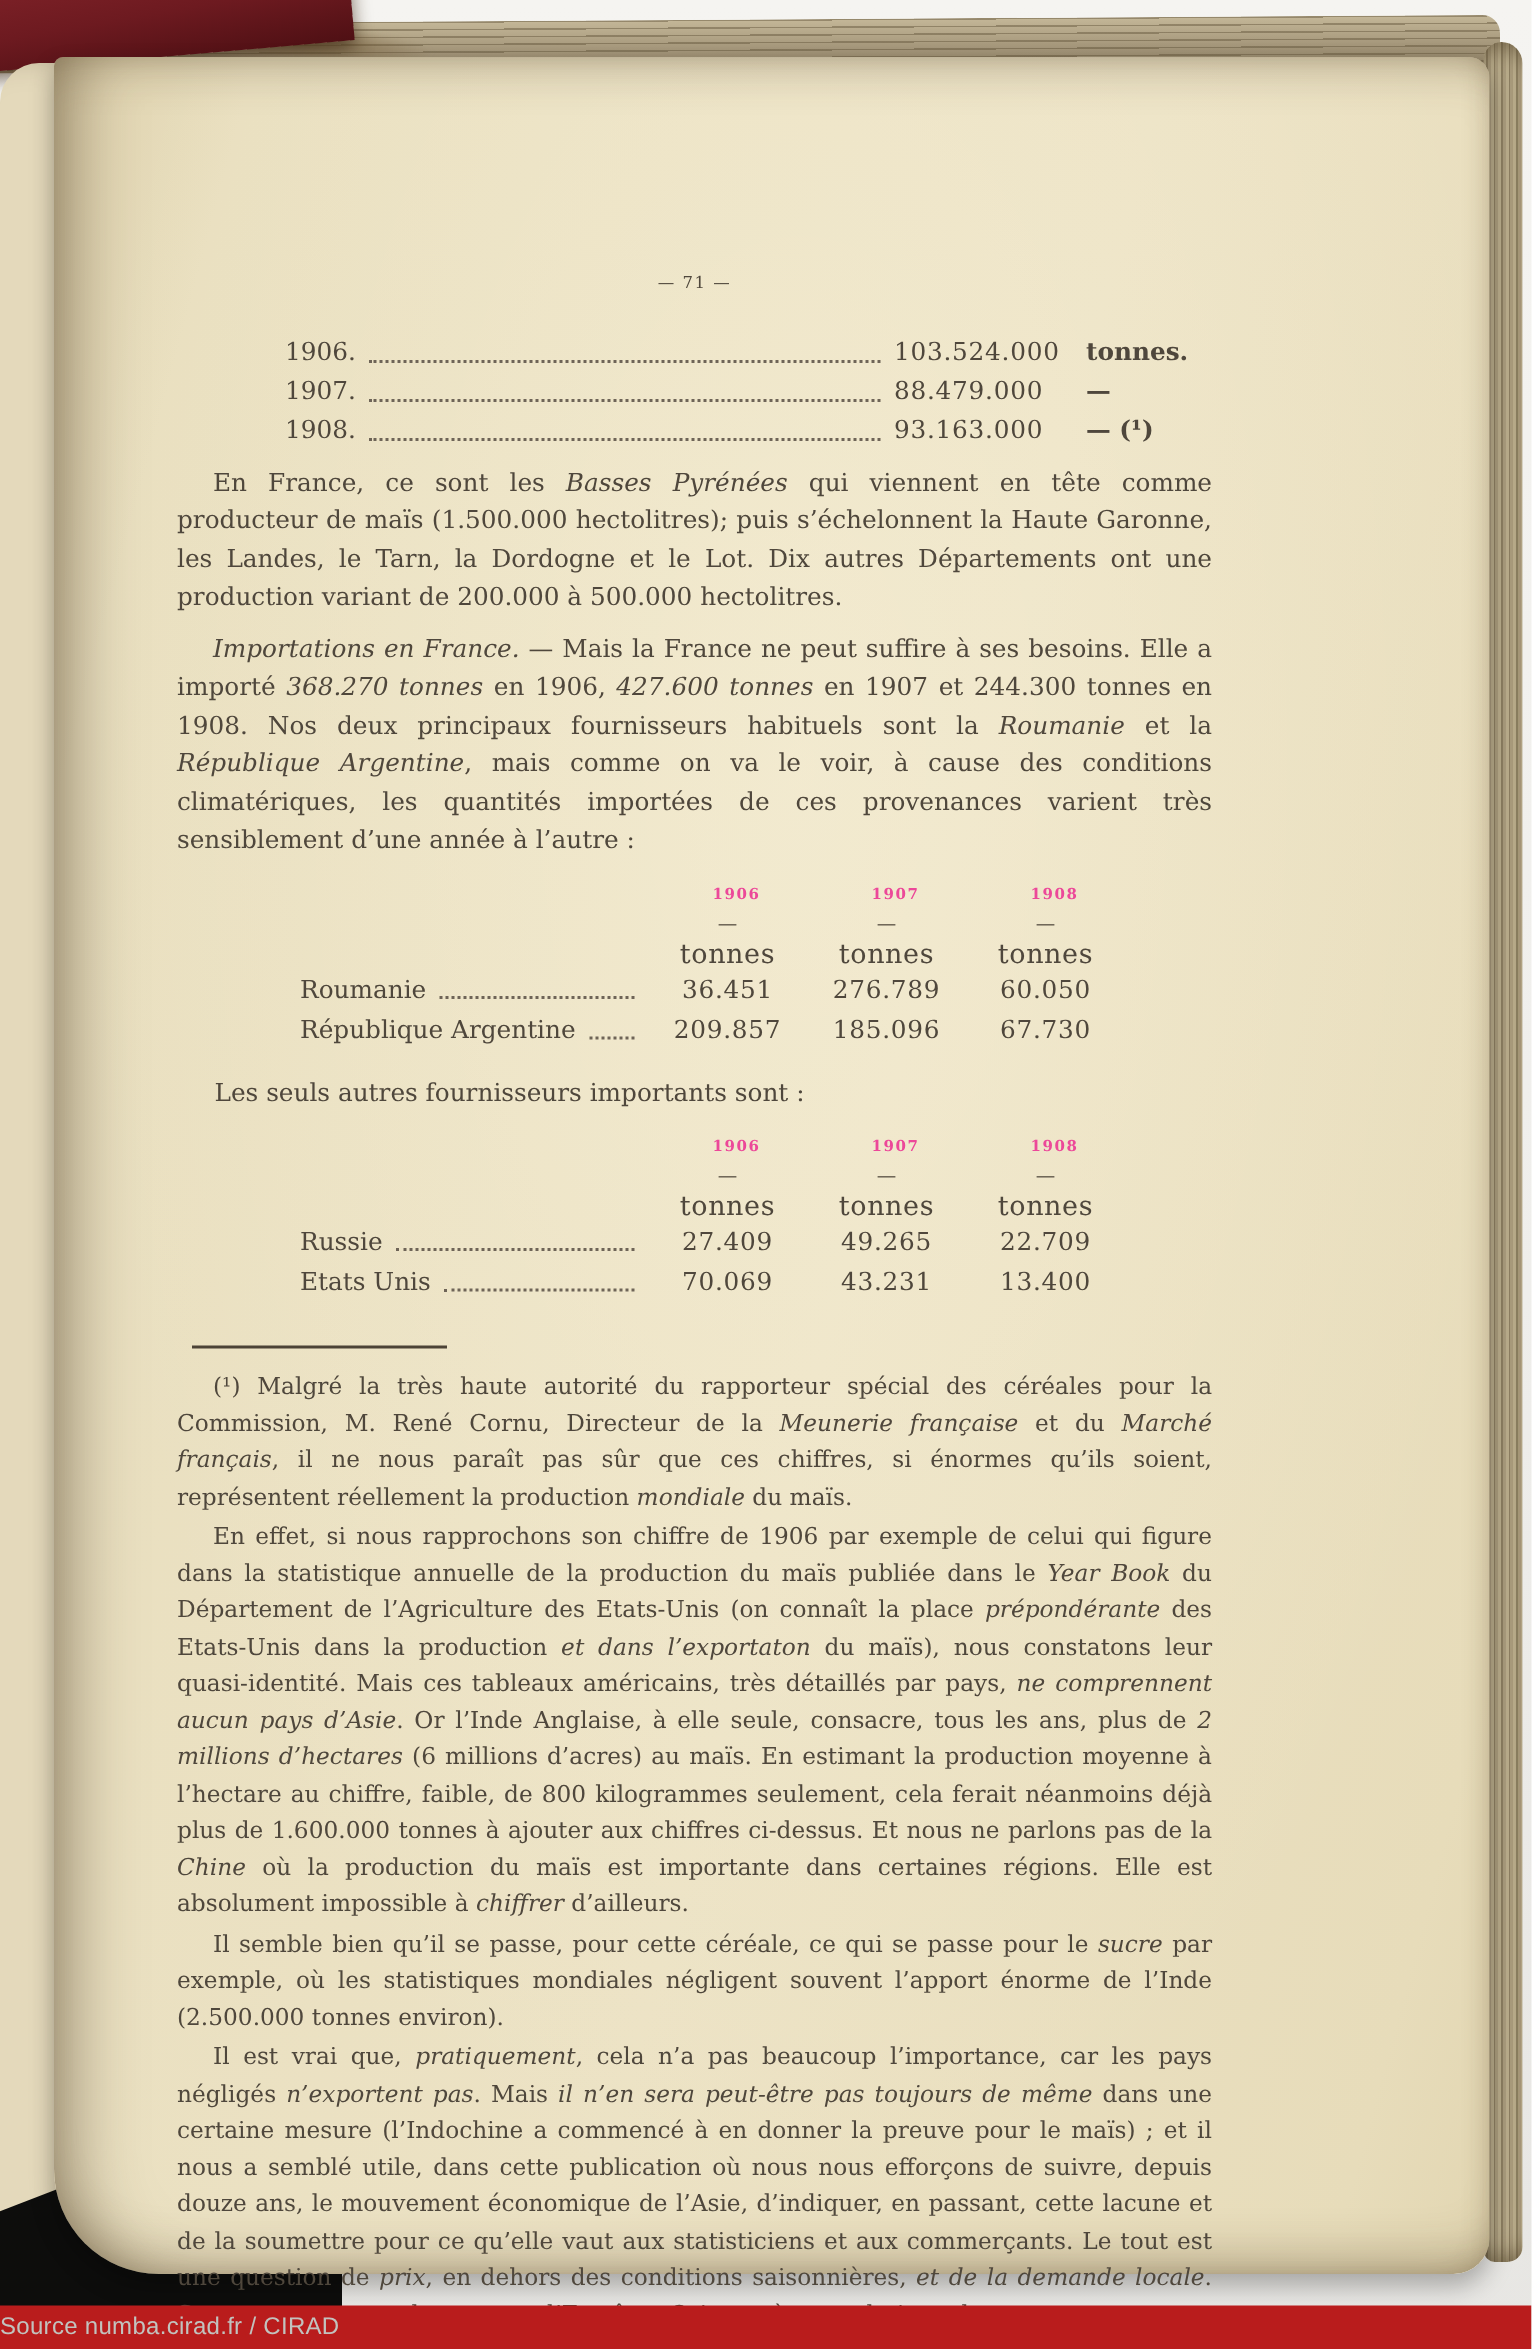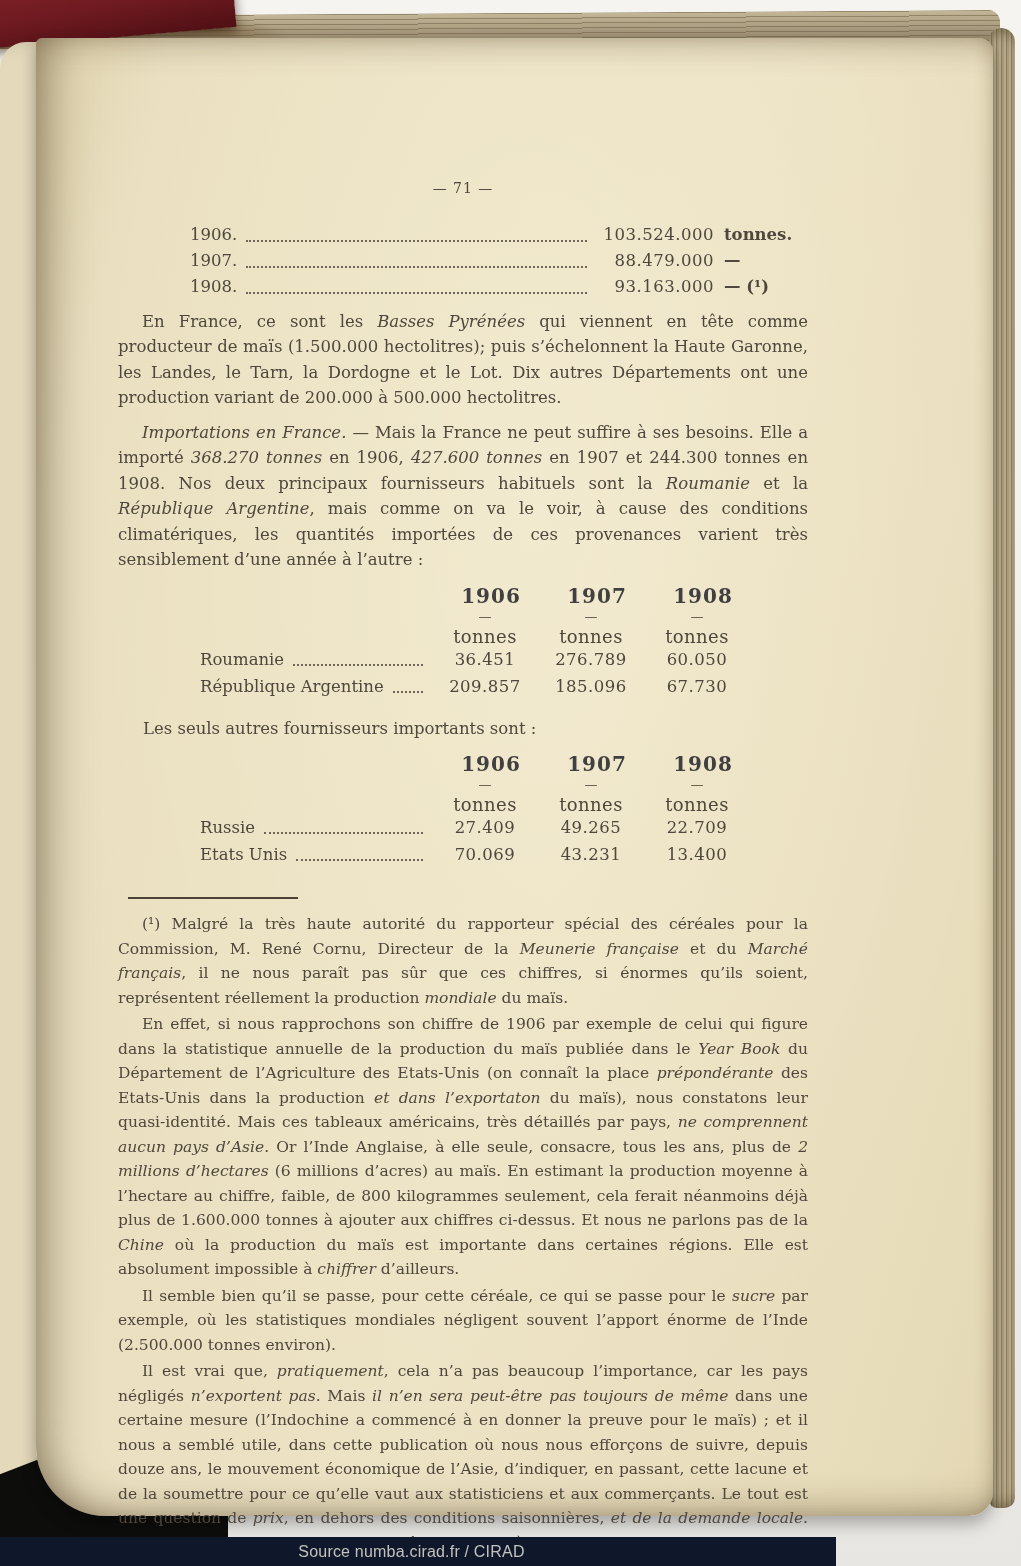--- a/index.html
+++ b/index.html
@@ -54,48 +54,48 @@
       linear-gradient(105deg,#dfd2ae 0%,#e9dfbf 10%,#ece2c4 55%,#e7dcba 92%,#e2d6b2 100%);
     border-radius:6px 14px 24px 70px;
     box-shadow:
       inset 30px 0 46px -20px rgba(70,52,28,.5),
       inset -10px 0 20px -12px rgba(90,70,40,.3),
       inset 0 26px 38px -30px rgba(90,70,40,.4),
       inset 0 -30px 40px -30px rgba(90,70,40,.45),
       0 8px 16px rgba(0,0,0,.28);
   }
   .source-bar{
-    position:absolute;left:0;top:1537px;width:836px;height:29px;
-    background:#0f172a;color:#c2c2be;
+    position:absolute;left:0;top:1537px;width:1021px;height:29px;
+    background:#b91c1c;color:#c2c2be;
     font-family:"Liberation Sans","DejaVu Sans",sans-serif;
-    font-size:16px;line-height:29px;text-align:center;
+    font-size:16px;line-height:29px;text-align:left;
     box-sizing:border-box;padding-right:13px;letter-spacing:.2px;
   }
   
   .column{
     position:absolute;left:118px;top:176px;width:690px;
     color:#4f473c;font-size:16.5px;line-height:25.5px;
     text-align:justify;
   }
-  .pagenum{text-align:center;font-size:14px;letter-spacing:1px;margin:0 0 20px 0;text-align:center;}
+  .pagenum{text-align:center;font-size:11px;letter-spacing:1px;margin:0 0 20px 0;text-align:center;}
   .toplist{margin:0 0 0 72px;width:612px;}
   .tl-row{display:flex;align-items:baseline;line-height:26px;}
   .tl-year{flex:none;}
-  .tl-val{flex:none;width:118px;text-align:right;letter-spacing:.5px;}
+  .tl-val{flex:none;width:118px;letter-spacing:.5px;}
   .tl-unit{flex:none;width:78px;text-align:left;padding-left:10px;font-weight:bold;}
   .dots{flex:1;border-bottom:2.4px dotted #6e6457;margin:0 9px;align-self:flex-end;margin-bottom:6px;}
   p.body-par{margin:9px 0 0 0;text-indent:24px;}
   
   .imp-table{margin-top:13px;}
   .t-head{display:flex;align-items:flex-start;}
   .t-spacer{flex:1;margin-left:82px;}
   .t-endpad{flex:none;width:58px;}
   .t-col{flex:none;width:106px;text-align:center;}
   .t-hcell{display:flex;flex-direction:column;align-items:center;line-height:17px;padding-top:2px;}
-  .t-year{font-weight:bold;font-size:20px;letter-spacing:1px;color:#404040;margin-left:12px;}
+  .t-year{font-weight:bold;font-size:10px;letter-spacing:1px;color:#ec4899;margin-left:12px;}
   .t-dash{font-size:13px;margin-top:3px;color:#554c40;}
   .t-unit{font-size:18px;margin-top:3px;letter-spacing:.4px;}
   .t-row{display:flex;align-items:baseline;line-height:24px;margin-top:3px;font-size:16.5px;}
   .t-label{flex:1;display:flex;align-items:baseline;margin-left:82px;}
   .t-row .t-col{letter-spacing:.5px;}
   .intro-line{margin:17px 0 0 25px;text-align:left;}
   .footsep{width:170px;border:none;border-top:2px solid #4c4336;margin:30px 0 0 10px;}
   .footnote{margin-top:13px;font-size:15.5px;line-height:24.5px;}
   .footnote p{margin:2px 0 0 0;text-indent:24px;}
   i{}

